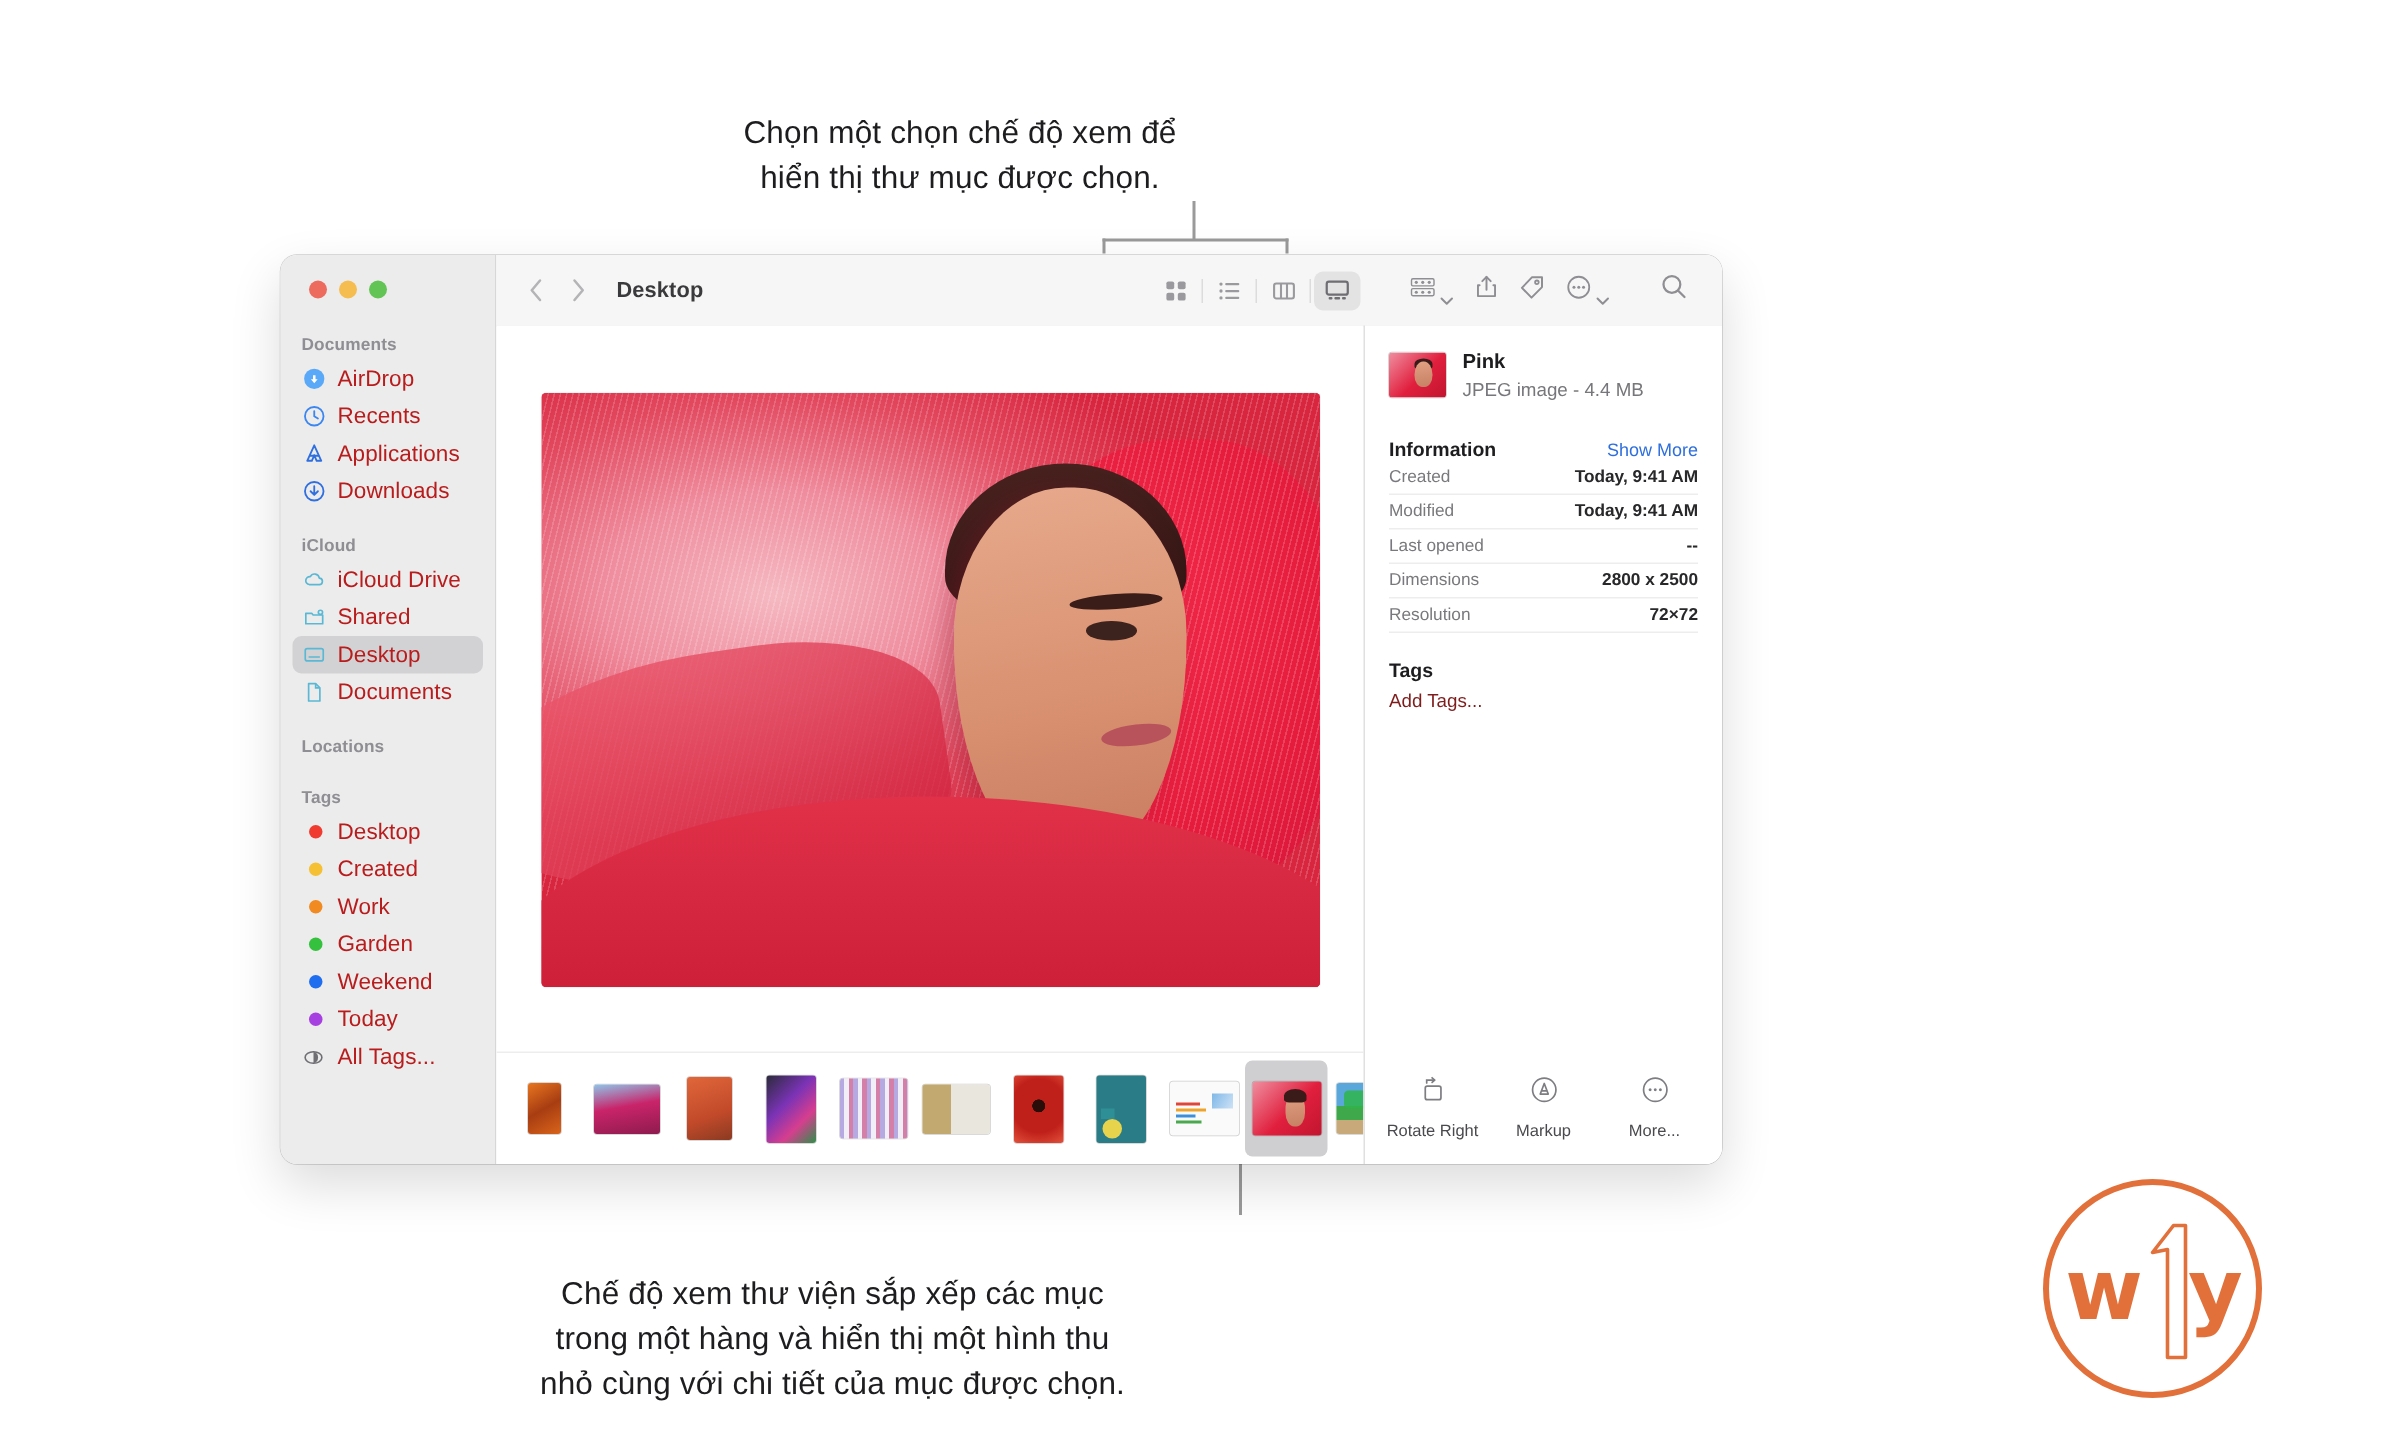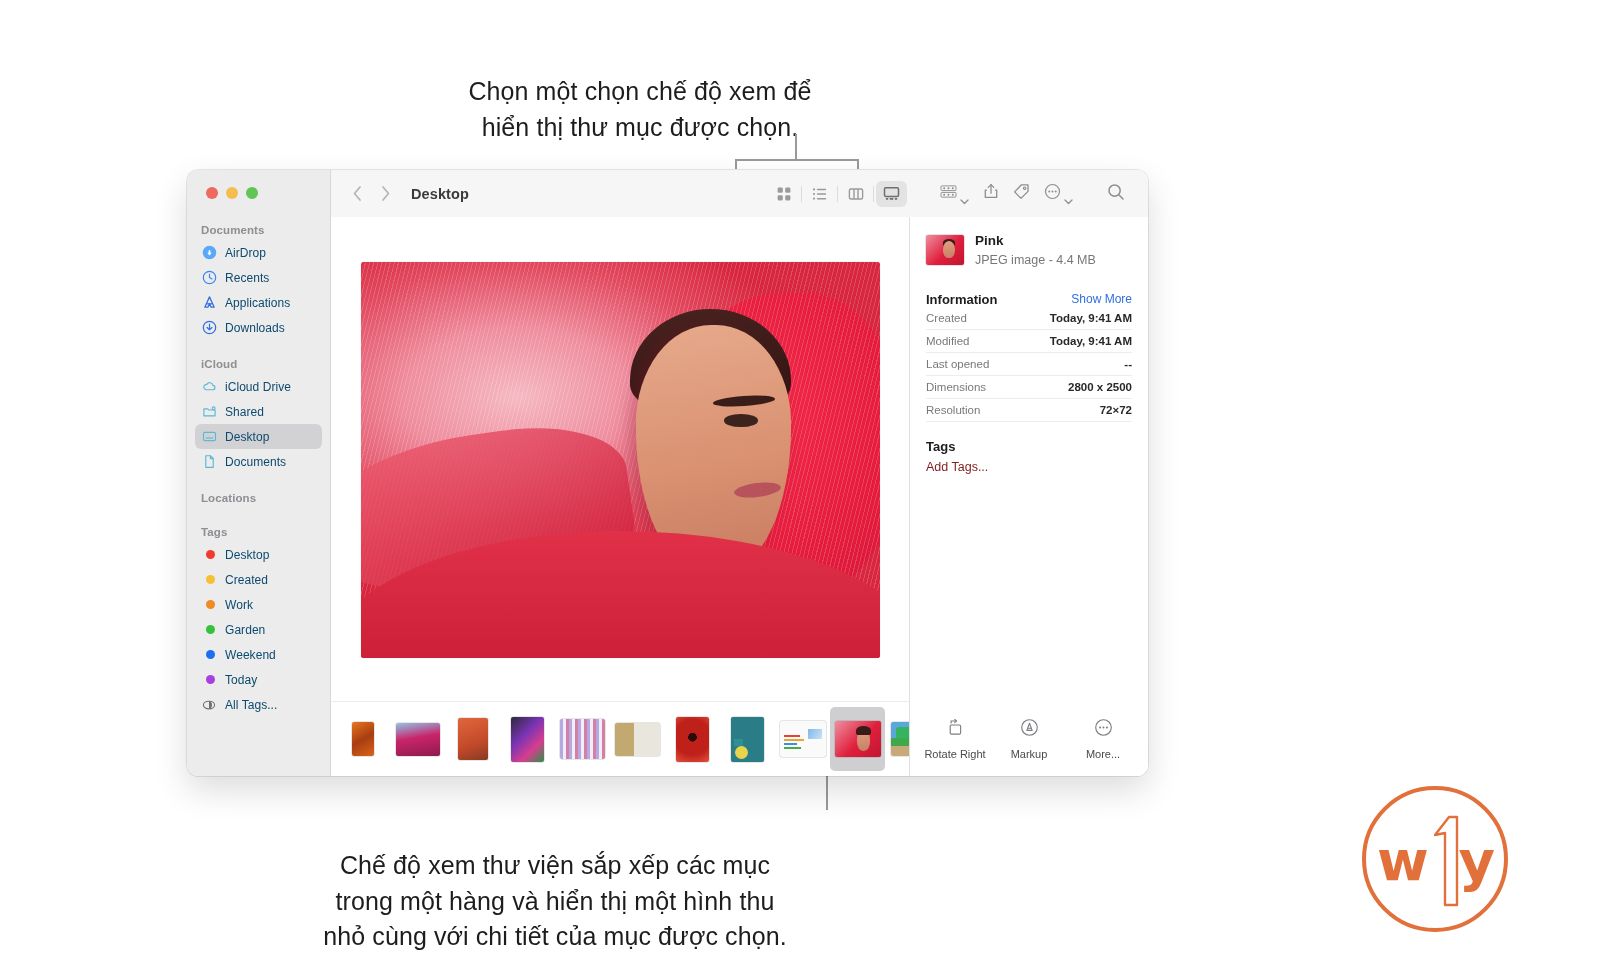--- a/index.html
+++ b/index.html
@@ -6,21 +6,21 @@
   body{
     width:1600px;height:965px;background:#ffffff;
     font-family:"Liberation Sans","DejaVu Sans",sans-serif;
     -webkit-font-smoothing:antialiased;position:relative;overflow:hidden;
   }
   .stage{position:absolute;inset:0;}
 
   
   .annot{
     position:absolute;text-align:center;color:#1d1d1f;
-    font-size:25px;line-height:1.42;letter-spacing:.1px;white-space:pre-line;
+    font-size:21px;line-height:1.42;letter-spacing:.1px;white-space:pre-line;
   }
   #annot-top{left:320px;top:74px;width:640px;}
   #annot-bottom{left:255px;top:800px;width:600px;margin-top:48px;}
 
   .callout-line{position:absolute;background:#9a9a9a;}
   #callout-top-stem{left:795px;top:134px;width:2px;height:26px;}
   #callout-top-bar{left:735px;top:159px;width:124px;height:2px;}
   #callout-top-left{left:735px;top:159px;width:2px;height:10px;}
   #callout-top-right{left:857px;top:159px;width:2px;height:10px;}
   #callout-bottom-stem{left:826px;top:768px;width:2px;height:42px;}
@@ -47,21 +47,21 @@
   .dot.green{background:#61c454;}
 
   .sb-scroll{position:absolute;left:0;top:46px;right:0;bottom:0;}
   .sb-head{
     font-size:11.5px;color:#8e8e93;font-weight:700;letter-spacing:.1px;
     padding:8px 0 4px 14px;
   }
   .sb-item{
     display:flex;align-items:center;gap:8px;height:25px;
     margin:0 8px;padding-left:6px;border-radius:6px;
-    font-size:12px;color:#0c4a6e;letter-spacing:.05px;
+    font-size:15px;color:#b91c1c;letter-spacing:.05px;
   }
   .sb-item.selected{background:#d2d2d4;}
   .sb-ico{width:16px;height:16px;flex:0 0 16px;display:flex;align-items:center;justify-content:center;}
   .sb-ico svg{display:block;}
   .swatch{width:9px;height:9px;border-radius:50%;margin-left:3px;}
   .sb-gap{height:10px;}
 
   
   .content{
     position:absolute;left:144px;top:0;right:0;height:100%;
@@ -141,21 +141,21 @@
   .file-thumb{width:38px;height:30px;border-radius:2px;overflow:hidden;position:relative;
     box-shadow:0 0 0 .5px rgba(0,0,0,.22);}
   .file-thumb .t-bg{position:absolute;inset:0;background:linear-gradient(135deg,#ef8fa0,#e01f3d 55%,#c2152f);}
   .file-thumb .t-face{position:absolute;left:46%;top:18%;width:30%;height:58%;
     background:linear-gradient(170deg,#e2a184,#c67f63);border-radius:50% 50% 45% 45%;}
   .file-thumb .t-hair{position:absolute;left:45%;top:12%;width:32%;height:24%;
     background:#3a1b19;border-radius:55% 55% 25% 25%;}
   .file-name{font-size:13.5px;font-weight:700;color:#1d1d1f;line-height:1.3;}
   .file-meta{font-size:12.5px;color:#77777b;line-height:1.45;margin-top:1px;text-align:right;}
 
-  .section-row{display:flex;align-items:flex-start;justify-content:space-between;margin-top:23px;}
+  .section-row{display:flex;align-items:flex-end;justify-content:space-between;margin-top:23px;}
   .section-title{font-size:13px;font-weight:700;color:#1d1d1f;}
   .show-more{font-size:12px;color:#2f6fdd;}
   .info-row{
     display:flex;justify-content:space-between;align-items:center;
     font-size:11.5px;padding:5px 0 5px;border-bottom:.5px solid #ededed;
   }
   .info-row:last-of-type{border-bottom:none;}
   .info-k{color:#79797d;}
   .info-v{color:#28282a;font-weight:700;}
   .tags-title{font-size:13px;font-weight:700;color:#1d1d1f;margin-top:17px;}

